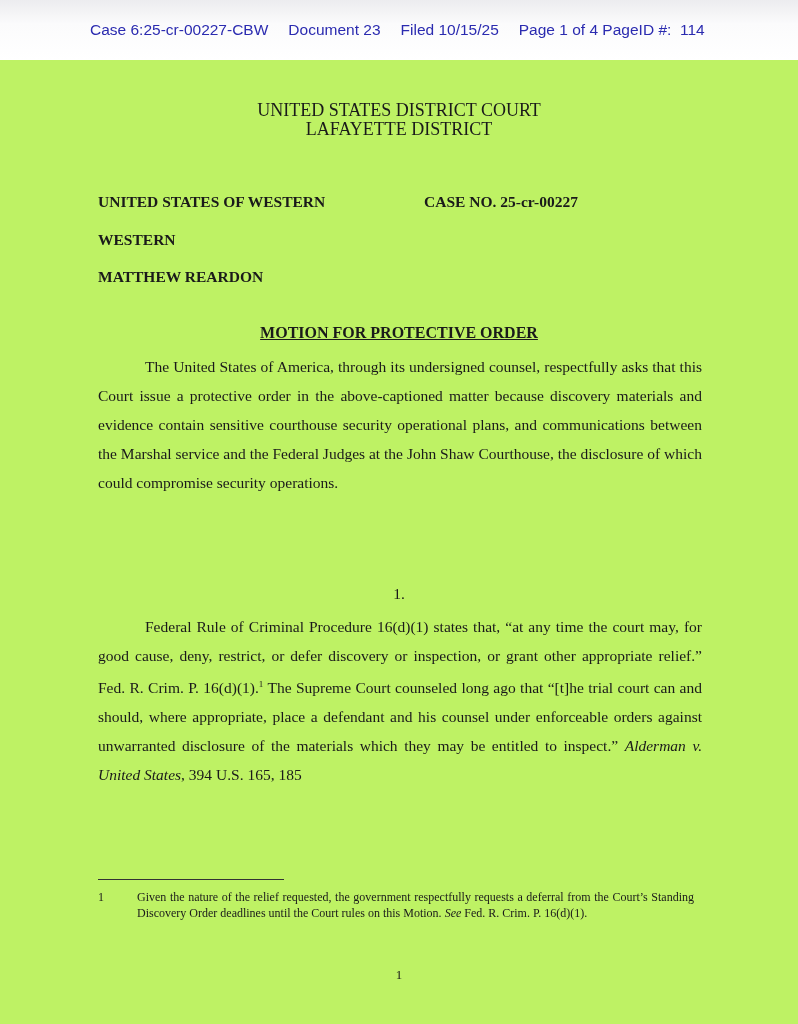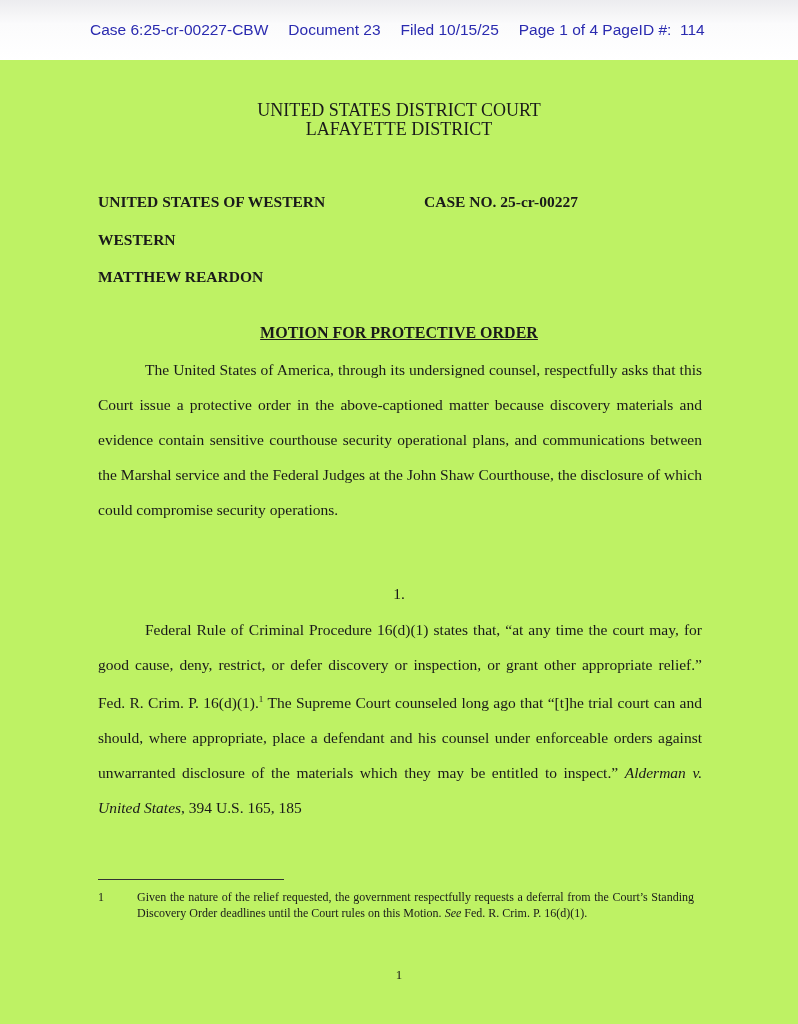--- a/index.html
+++ b/index.html
@@ -32,21 +32,21 @@
   .caption-row {
     position: absolute; left: 98px; font-weight: bold; font-size: 15.5px;
   }
   .caption-right { position: absolute; left: 424px; font-weight: bold; font-size: 15.5px; text-align: right; }
   .title {
     position: absolute; top: 324px; left: 0; width: 798px; text-align: center;
     font-weight: bold; font-size: 16px; text-decoration: underline;
   }
   .para {
     position: absolute; left: 98px; width: 604px;
-    font-size: 15.5px; line-height: 35px; text-align: justify;
+    font-size: 15.5px; line-height: 29px; text-align: justify;
     text-indent: 47px;
   }
   .num {
     position: absolute; top: 585px; left: 0; width: 798px; text-align: center; font-size: 15.5px;
   }
   sup { font-size: 9px; vertical-align: 6px; }
   .fn-rule {
     position: absolute; left: 98px; top: 879px; width: 186px; height: 1px; background: #333;
   }
   .fn {

